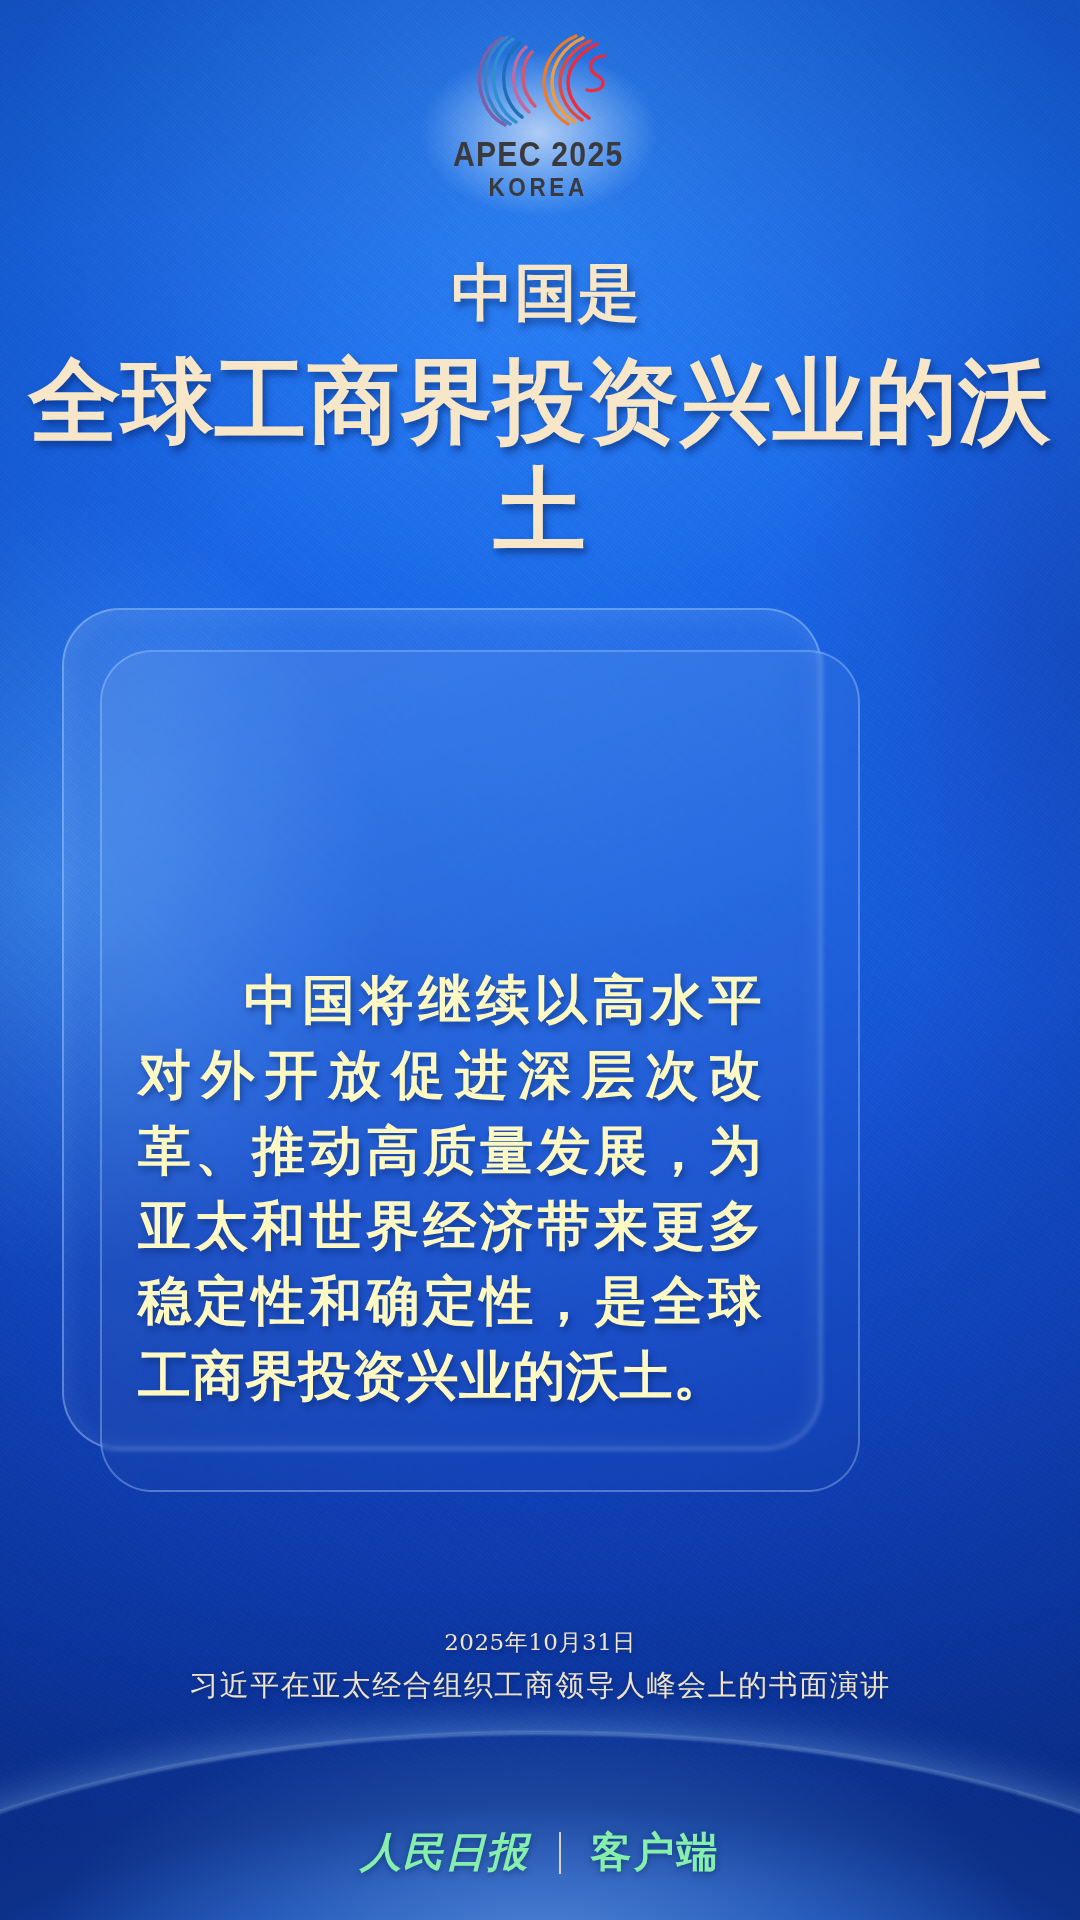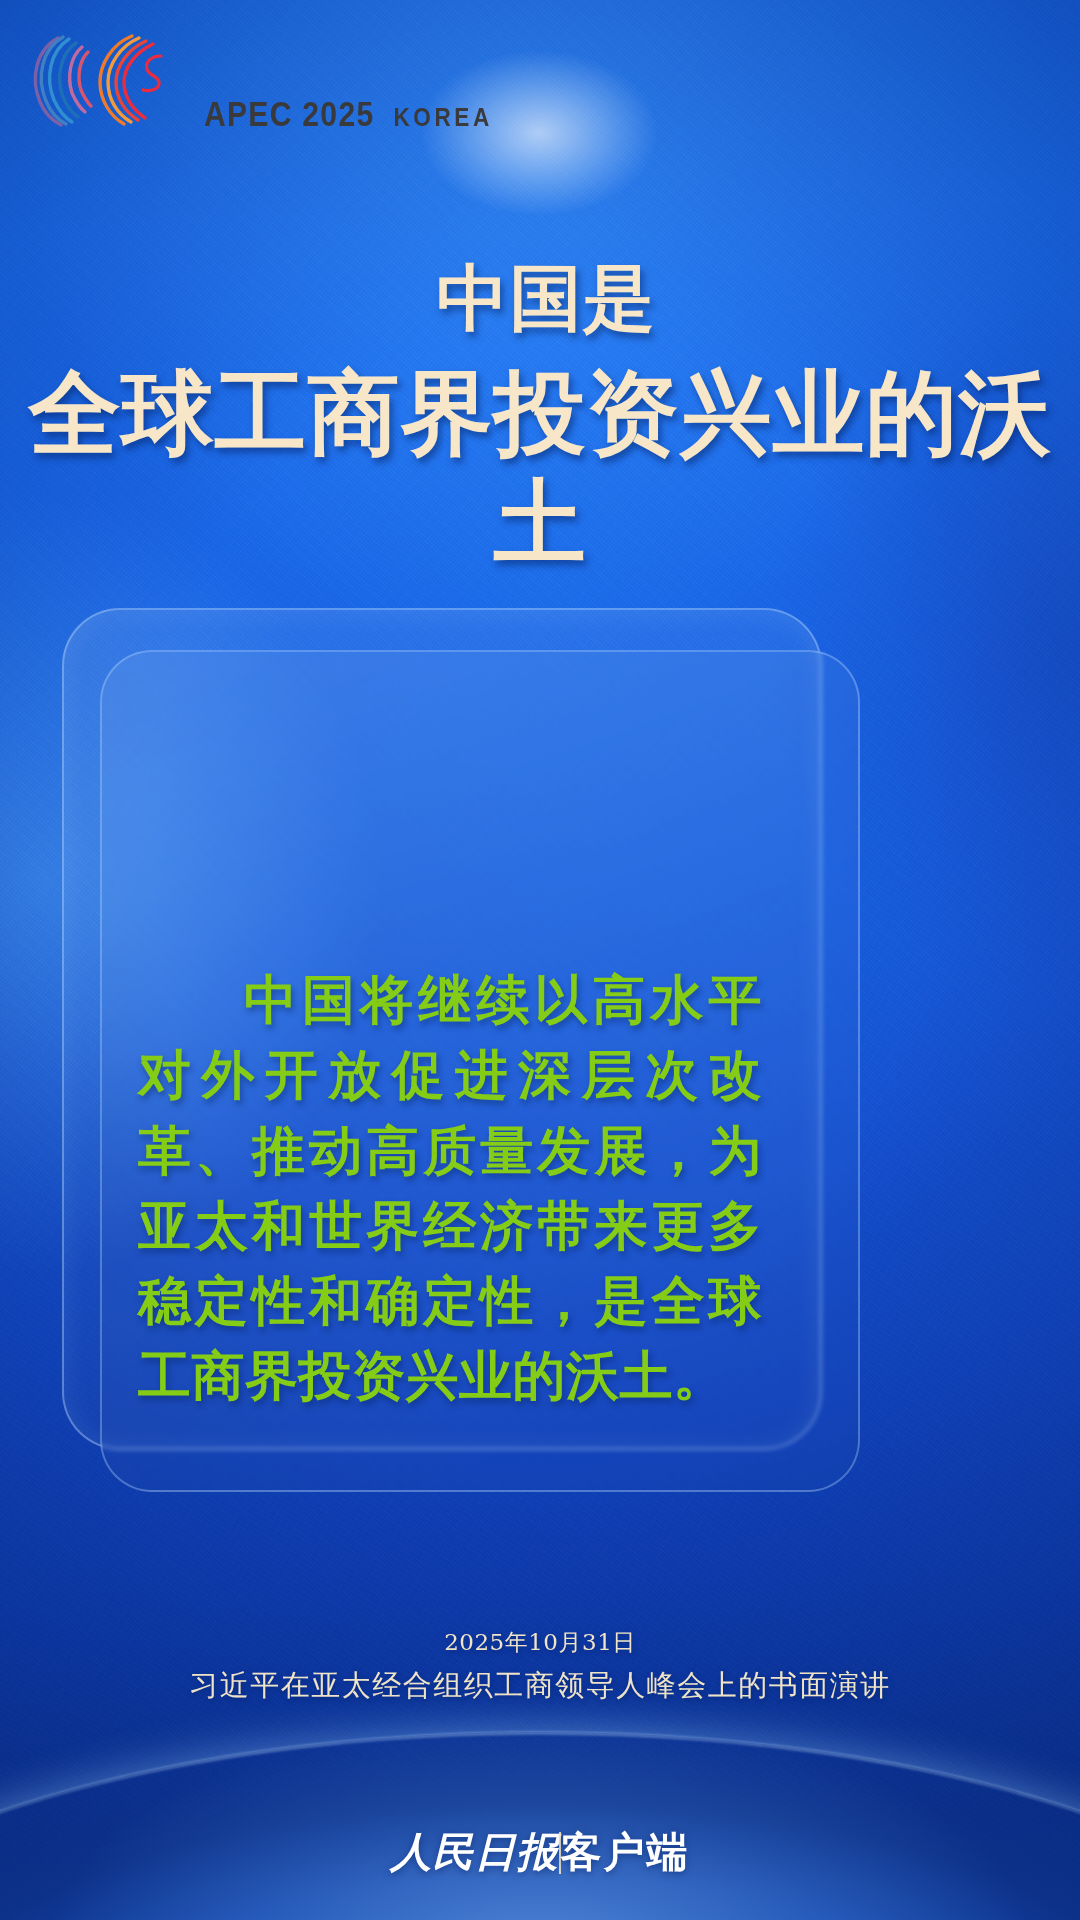--- a/index.html
+++ b/index.html
@@ -59,21 +59,21 @@
       repeating-linear-gradient(-60deg, rgba(255,255,255,0.06) 0 1px, rgba(0,0,0,0) 1px 7px);
   }
   .bg-vignette {
     position: absolute; inset: 0;
     background: radial-gradient(ellipse 85% 62% at 50% 44%, rgba(0,0,0,0) 42%, rgba(3,28,96,0.34) 100%);
   }
 
   
   .logo-wrap {
     position: absolute; top: 24px; left: 0; right: 3px;
-    display: flex; flex-direction: row; align-items: flex-end;
+    display: flex; flex-direction: column; align-items: center;
   }
   .logo-halo {
     position: absolute;
     top: -6px; left: 50%; transform: translateX(-50%);
     width: 330px; height: 230px;
     background: radial-gradient(ellipse 50% 50% at 50% 50%, rgba(255,255,255,0.62) 0%, rgba(215,235,255,0.30) 42%, rgba(255,255,255,0) 72%);
     pointer-events: none;
   }
   .logo-mark { position: relative; width: 190px; height: 108px; }
   .logo-text {
@@ -105,21 +105,21 @@
     position: absolute;
     top: 256px; left: 0; right: 0;
     text-align: center;
     font-family: "DejaVu Serif", "Liberation Serif", serif;
     font-weight: 700;
     color: #f7e7c8;
     text-shadow: 3px 5px 7px rgba(4,30,92,0.50);
     letter-spacing: 1px;
     line-height: 1.18;
   }
-  .headline .ln1 { display: block; font-size: 72px; padding-left: 12px; }
+  .headline .ln1 { display: block; font-size: 62px; padding-left: 12px; }
   .headline .ln2 { display: block; font-size: 92px; margin-top: 18px; }
 
   
   .card-outer {
     position: absolute;
     left: 62px; top: 608px;
     width: 760px; height: 842px;
     border-radius: 58px;
     border: 2px solid rgba(190,222,255,0.42);
     background: linear-gradient(160deg, rgba(255,255,255,0.085) 0%, rgba(255,255,255,0.035) 45%, rgba(255,255,255,0.012) 100%);
@@ -137,21 +137,21 @@
 
   
   .quote {
     position: absolute;
     left: 138px; top: 962px;
     width: 624px;
     font-family: "DejaVu Serif", "Liberation Serif", serif;
     font-weight: 700;
     font-size: 53px;
     line-height: 1.42;
-    color: #84cc16;
+    color: #fef9c3;
     text-align: justify;
     text-justify: inter-ideograph;
     text-indent: 2em;
     text-shadow: 2px 4px 6px rgba(4,30,92,0.45);
     letter-spacing: 0.5px;
   }
 
   
   .attrib {
     position: absolute;
@@ -185,22 +185,22 @@
     position: absolute;
     left: 0; right: 0; bottom: 0; height: 270px;
     background: radial-gradient(ellipse 62% 120% at 50% 112%, rgba(160,212,255,0.38) 0%, rgba(120,185,255,0.16) 44%, rgba(90,160,255,0) 74%);
     pointer-events: none;
   }
 
   
   .brand {
     position: absolute;
     left: 0; right: 0; bottom: 40px;
-    display: flex; align-items: center; justify-content: center; gap: 0;
-    color: #ffffff;
+    display: flex; align-items: center; justify-content: center; gap: 30px;
+    color: #86efac;
   }
   .brand-cn {
     font-family: "DejaVu Serif", "Liberation Serif", serif;
     font-weight: 700;
     font-style: italic;
     font-size: 41px;
     letter-spacing: 1px;
     text-shadow: 0 2px 7px rgba(4,30,92,0.5);
   }
   .brand-div {

